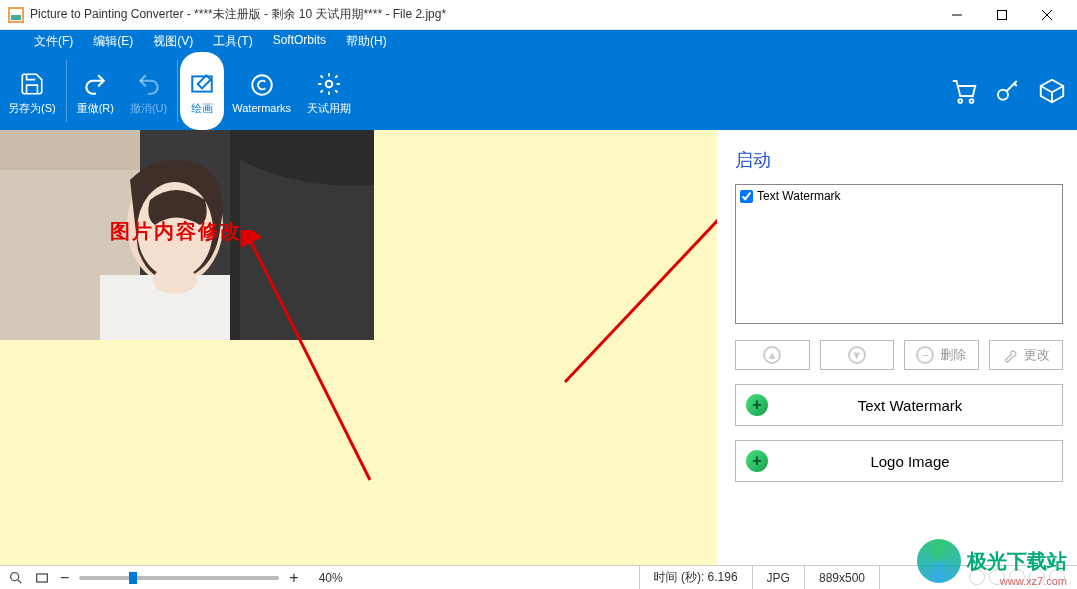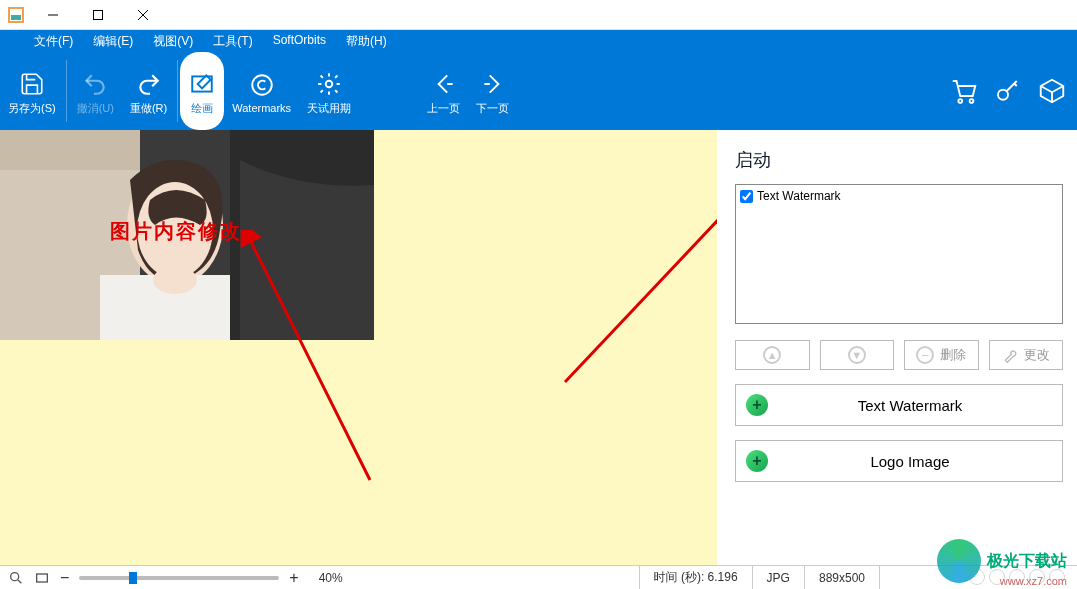--- a/index.html
+++ b/index.html
@@ -31,21 +31,21 @@
 
 .main { display: flex; height: 435px; }
 .canvas-area { flex: 1; background: #fef9c3; position: relative; overflow: hidden; }
 .canvas-img { position: absolute; top: 0; left: 0; width: 374px; height: 210px; }
 .canvas-overlay-text { position: absolute; top: 88px; left: 110px; color: #d00; font-size: 20px; font-family: "SimSun", serif; font-weight: bold; letter-spacing: 2px; }
 .arrow1 { position: absolute; top: 100px; left: 240px; }
 .arrow2 { position: absolute; top: 62px; left: 555px; }
 
 
 .side { width: 360px; background: #fff; padding: 10px 14px 10px 18px; display: flex; flex-direction: column; }
-.side-title { color: #0f172a; font-size: 18px; margin: 8px 0 12px; }
+.side-title { color: #1d4ed8; font-size: 18px; margin: 8px 0 12px; }
 .wm-list { border: 1px solid #888; height: 140px; padding: 4px; }
 .wm-item { display: flex; align-items: center; font-size: 12px; gap: 4px; }
 .wm-chk { width: 13px; height: 13px; }
 .btn-row { display: flex; gap: 10px; margin-top: 16px; }
 .sm-btn { flex: 1; border: 1px solid #bbb; height: 30px; display: flex; align-items: center; justify-content: center; gap: 6px; font-size: 13px; color: #999; background: #fff; }
 .sm-btn .circ { width: 18px; height: 18px; border-radius: 50%; border: 2px solid #ccc; }
 .big-btn { border: 1px solid #bbb; height: 42px; margin-top: 14px; display: flex; align-items: center; padding: 0 10px; font-size: 15px; background: #fff; position: relative; }
 .big-btn .plus { width: 22px; height: 22px; border-radius: 50%; background: linear-gradient(135deg,#4ade80,#16a34a); display: flex; align-items: center; justify-content: center; color: #053; font-weight: bold; font-size: 16px; }
 .big-btn .blabel { flex: 1; text-align: center; }
 
@@ -53,36 +53,37 @@
 .statusbar { height: 24px; border-top: 1px solid #ccc; display: flex; align-items: center; padding: 0 8px; font-size: 12px; color: #333; background: #fff; position: relative; }
 .status-left { display: flex; align-items: center; gap: 10px; }
 .zoom-slider { width: 200px; height: 4px; background: #bbb; position: relative; border-radius: 2px; }
 .zoom-thumb { position: absolute; top: -4px; left: 50px; width: 8px; height: 12px; background: #0078d7; }
 .status-seg { border-left: 1px solid #ccc; padding: 0 14px; height: 24px; display: flex; align-items: center; }
 .status-right { margin-left: auto; display: flex; }
 
 
 .brand { position: absolute; right: 10px; bottom: 6px; display: flex; align-items: center; gap: 6px; pointer-events: none; }
 .brand-logo { width: 44px; height: 44px; border-radius: 50%; background: conic-gradient(#0b5,#09d,#0b5); opacity: 0.8; }
-.brand-txt { color: #0a7; font-size: 16px; font-weight: bold; text-shadow: 0 0 2px #fff; }
+.brand-txt { color: #0a7; font-size: 20px; font-weight: bold; text-shadow: 0 0 2px #fff; }
 .brand-url { position: absolute; right: 10px; bottom: 2px; font-size: 11px; color: #c66; }
 .brand-social { position: absolute; right: 12px; bottom: 4px; display: flex; gap: 4px; opacity: .35; }
 .soc { width: 16px; height: 16px; border: 1px solid #888; border-radius: 50%; }
 
 svg { display: block; }
 </style>
 </head>
 <body>
 
 <div class="titlebar">
   <svg class="icon" viewBox="0 0 16 16">
       <rect width="16" height="16" fill="#f0a050"></rect>
       <rect x="2" y="2" width="12" height="12" fill="#fff"></rect>
       <rect x="3" y="8" width="10" height="5" fill="#4a9"></rect>
     </svg>
+  <div class="title">Picture to Painting Converter - ****未注册版 - 剩余 10 天试用期**** - File 2.jpg*</div>
   <div class="win-controls">
     <div class="win-btn">
         <svg viewBox="0 0 10 10">
           <line x1="0" y1="5" x2="10" y2="5" stroke="#000"></line>
         </svg>
       </div>
     <div class="win-btn">
         <svg viewBox="0 0 10 10">
           <rect x="0.5" y="0.5" width="9" height="9" fill="none" stroke="#000"></rect>
         </svg>
@@ -113,38 +114,38 @@
             <path d="M19 21H5a2 2 0 0 1-2-2V5a2 2 0 0 1 2-2h11l5 5v11a2 2 0 0 1-2 2z"></path>
             <polyline points="17 21 17 13 7 13 7 21"></polyline>
             <polyline points="7 3 7 8 15 8"></polyline>
           </svg>
         </div>
       <div class="tlabel">另存为(S)</div>
     </div>
   </div>
   <div class="tool-sep"></div>
   <div class="tool-group">
+    <div class="tool-btn">
+      <div class="ticon">
+          <svg width="26" height="26" viewBox="0 0 24 24" fill="none" stroke="#fff" stroke-width="2">
+            <path d="M15 14l5-5-5-5"></path>
+            <path d="M20 9H10a6 6 0 0 0 0 12h3"></path>
+          </svg>
+        </div>
+      <div class="tlabel">重做(R)</div>
+    </div>
     <div class="tool-btn disabled">
       <div class="ticon">
           <svg width="26" height="26" viewBox="0 0 24 24" fill="none" stroke="currentColor" stroke-width="2">
             <path d="M9 14l-5-5 5-5"></path>
             <path d="M4 9h10a6 6 0 0 1 0 12h-3"></path>
           </svg>
         </div>
       <div class="tlabel">撤消(U)</div>
     </div>
-    <div class="tool-btn">
-      <div class="ticon">
-          <svg width="26" height="26" viewBox="0 0 24 24" fill="none" stroke="#fff" stroke-width="2">
-            <path d="M15 14l5-5-5-5"></path>
-            <path d="M20 9H10a6 6 0 0 0 0 12h3"></path>
-          </svg>
-        </div>
-      <div class="tlabel">重做(R)</div>
-    </div>
   </div>
   <div class="tool-sep"></div>
   <div class="tool-group">
     <div class="tool-btn active">
       <div class="ticon">
           <svg width="26" height="26" viewBox="0 0 24 24" fill="none" stroke="#0078d7" stroke-width="1.8">
             <rect x="3" y="5" width="18" height="14"></rect>
             <path d="M16 4l4 4-8 8-4-4z"></path>
           </svg>
         </div>
@@ -163,38 +164,20 @@
       <div class="ticon">
           <svg width="26" height="26" viewBox="0 0 24 24" fill="none" stroke="#fff" stroke-width="1.8">
             <circle cx="12" cy="12" r="3"></circle>
             <path d="M12 2v3M12 19v3M4.2 4.2l2.1 2.1M17.7 17.7l2.1 2.1M2 12h3M19 12h3M4.2 19.8l2.1-2.1M17.7 6.3l2.1-2.1"></path>
           </svg>
         </div>
       <div class="tlabel">天试用期</div>
     </div>
   </div>
   <div style="width:60px"></div>
-  <div class="tool-group">
-    <div class="tool-btn">
-      <div class="ticon">
-          <svg width="26" height="26" viewBox="0 0 24 24" fill="none" stroke="#fff" stroke-width="1.8">
-            <path d="M15 4l-8 8 8 8M15 12h5"></path>
-          </svg>
-        </div>
-      <div class="tlabel">上一页</div>
-    </div>
-    <div class="tool-btn">
-      <div class="ticon">
-          <svg width="26" height="26" viewBox="0 0 24 24" fill="none" stroke="#fff" stroke-width="1.8">
-            <path d="M9 4l8 8-8 8M9 12H4"></path>
-          </svg>
-        </div>
-      <div class="tlabel">下一页</div>
-    </div>
-  </div>
   <div class="toolbar-right">
     <svg width="30" height="30" viewBox="0 0 24 24" fill="none" stroke="#fff" stroke-width="1.5">
         <circle cx="9" cy="20" r="1.5"></circle>
         <circle cx="18" cy="20" r="1.5"></circle>
         <path d="M3 4h3l3 12h10l2-8H7"></path>
       </svg>
     <svg width="30" height="30" viewBox="0 0 24 24" fill="none" stroke="#fff" stroke-width="1.5">
         <circle cx="8" cy="15" r="4"></circle>
         <path d="M11 12l8-8M17 6l2 2"></path>
       </svg>

